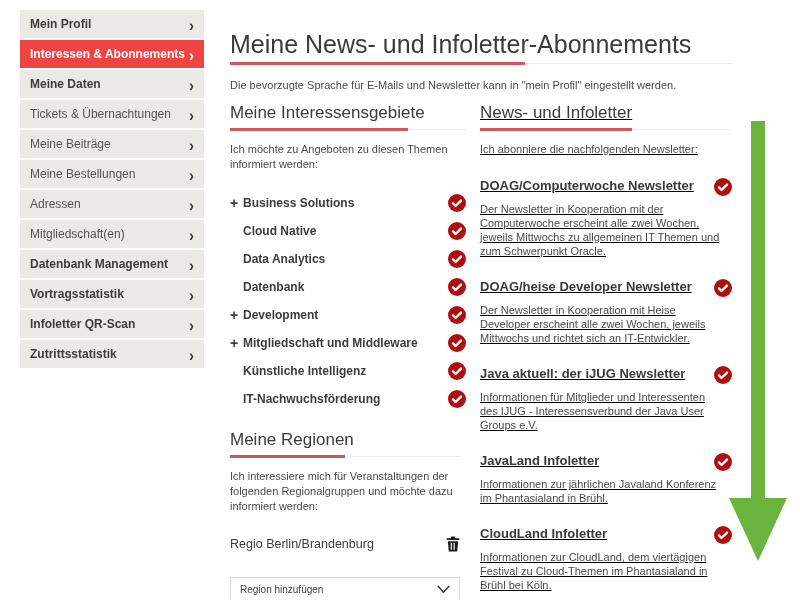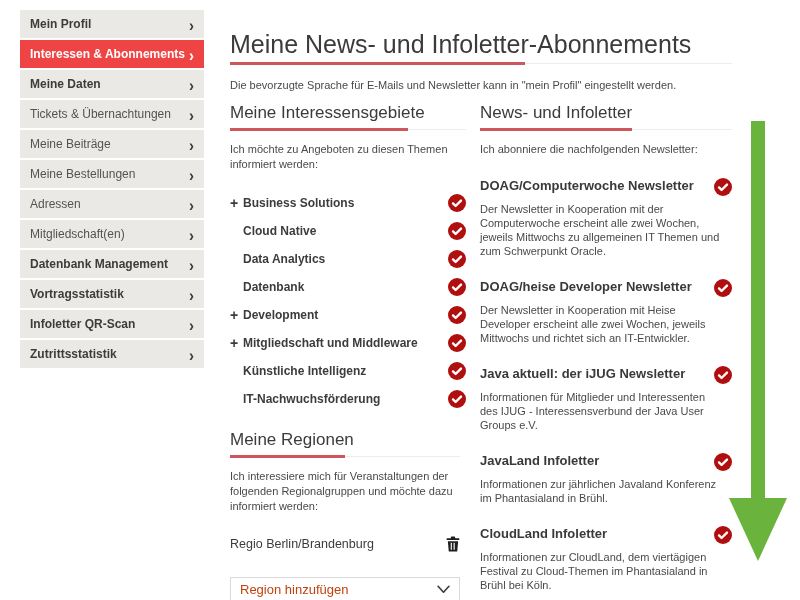--- a/index.html
+++ b/index.html
@@ -52,23 +52,23 @@
   
   .col-regions{position:absolute;left:230px;top:430px;width:230px;}
   .region-row{margin-top:22px;display:flex;align-items:center;justify-content:space-between;}
   .region-label{font-size:12.5px;color:#3d3c3b;}
   .trash-btn{width:14px;height:16px;cursor:pointer;}
   .region-select{
     margin-top:25px;height:24px;border:1px solid #d9d9d9;box-sizing:border-box;
     display:flex;align-items:center;justify-content:space-between;padding:0 9px;
     cursor:pointer;background:#fff;
   }
-  .region-select .ph{font-size:13px;color:#c2410c;}
-  
-  .col-news{position:absolute;left:480px;top:103px;width:252px;}
+  .region-select .ph{font-size:10px;color:#404040;}
+  
+  .col-news{position:absolute;left:480px;top:103px;width:252px;text-decoration:underline;}
   .nl-item{margin-top:21px;}
   .nl-title-row{display:flex;align-items:flex-start;justify-content:space-between;}
   .nl-title{font-size:13px;font-weight:bold;color:#3a3938;line-height:16px;padding-right:10px;}
   .nl-desc{font-size:11px;color:#4a4948;line-height:14px;margin:6px 0 0 0;width:245px;}
   
   .green-arrow{position:absolute;left:727px;top:121px;}
 </style>
 </head>
 <body>
 

